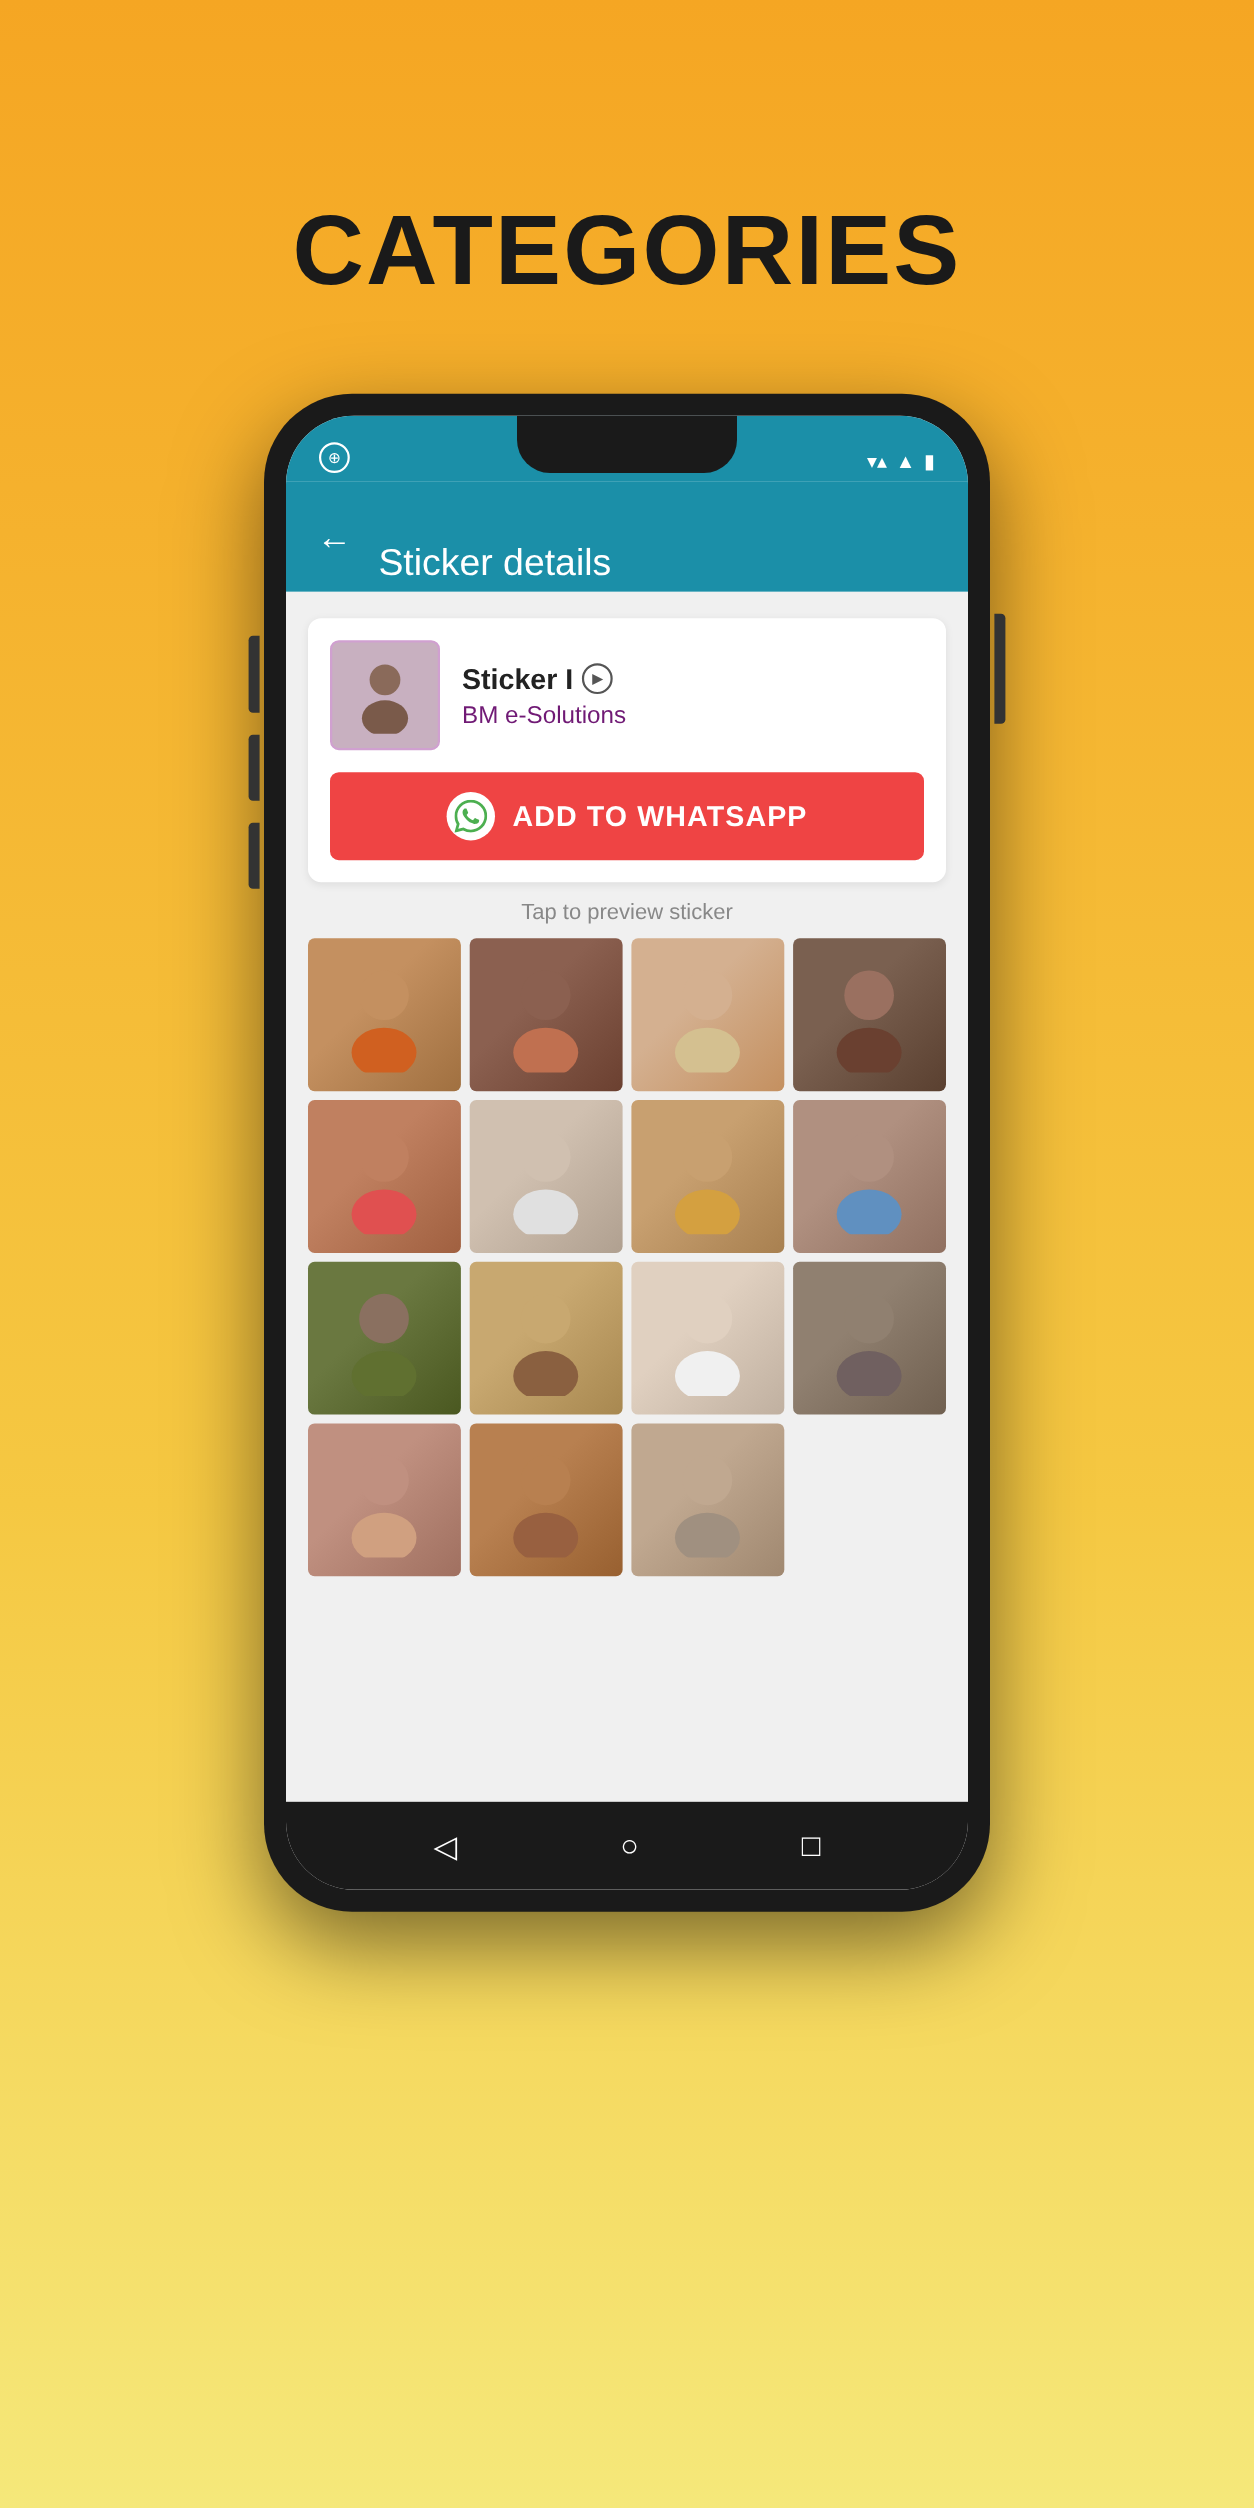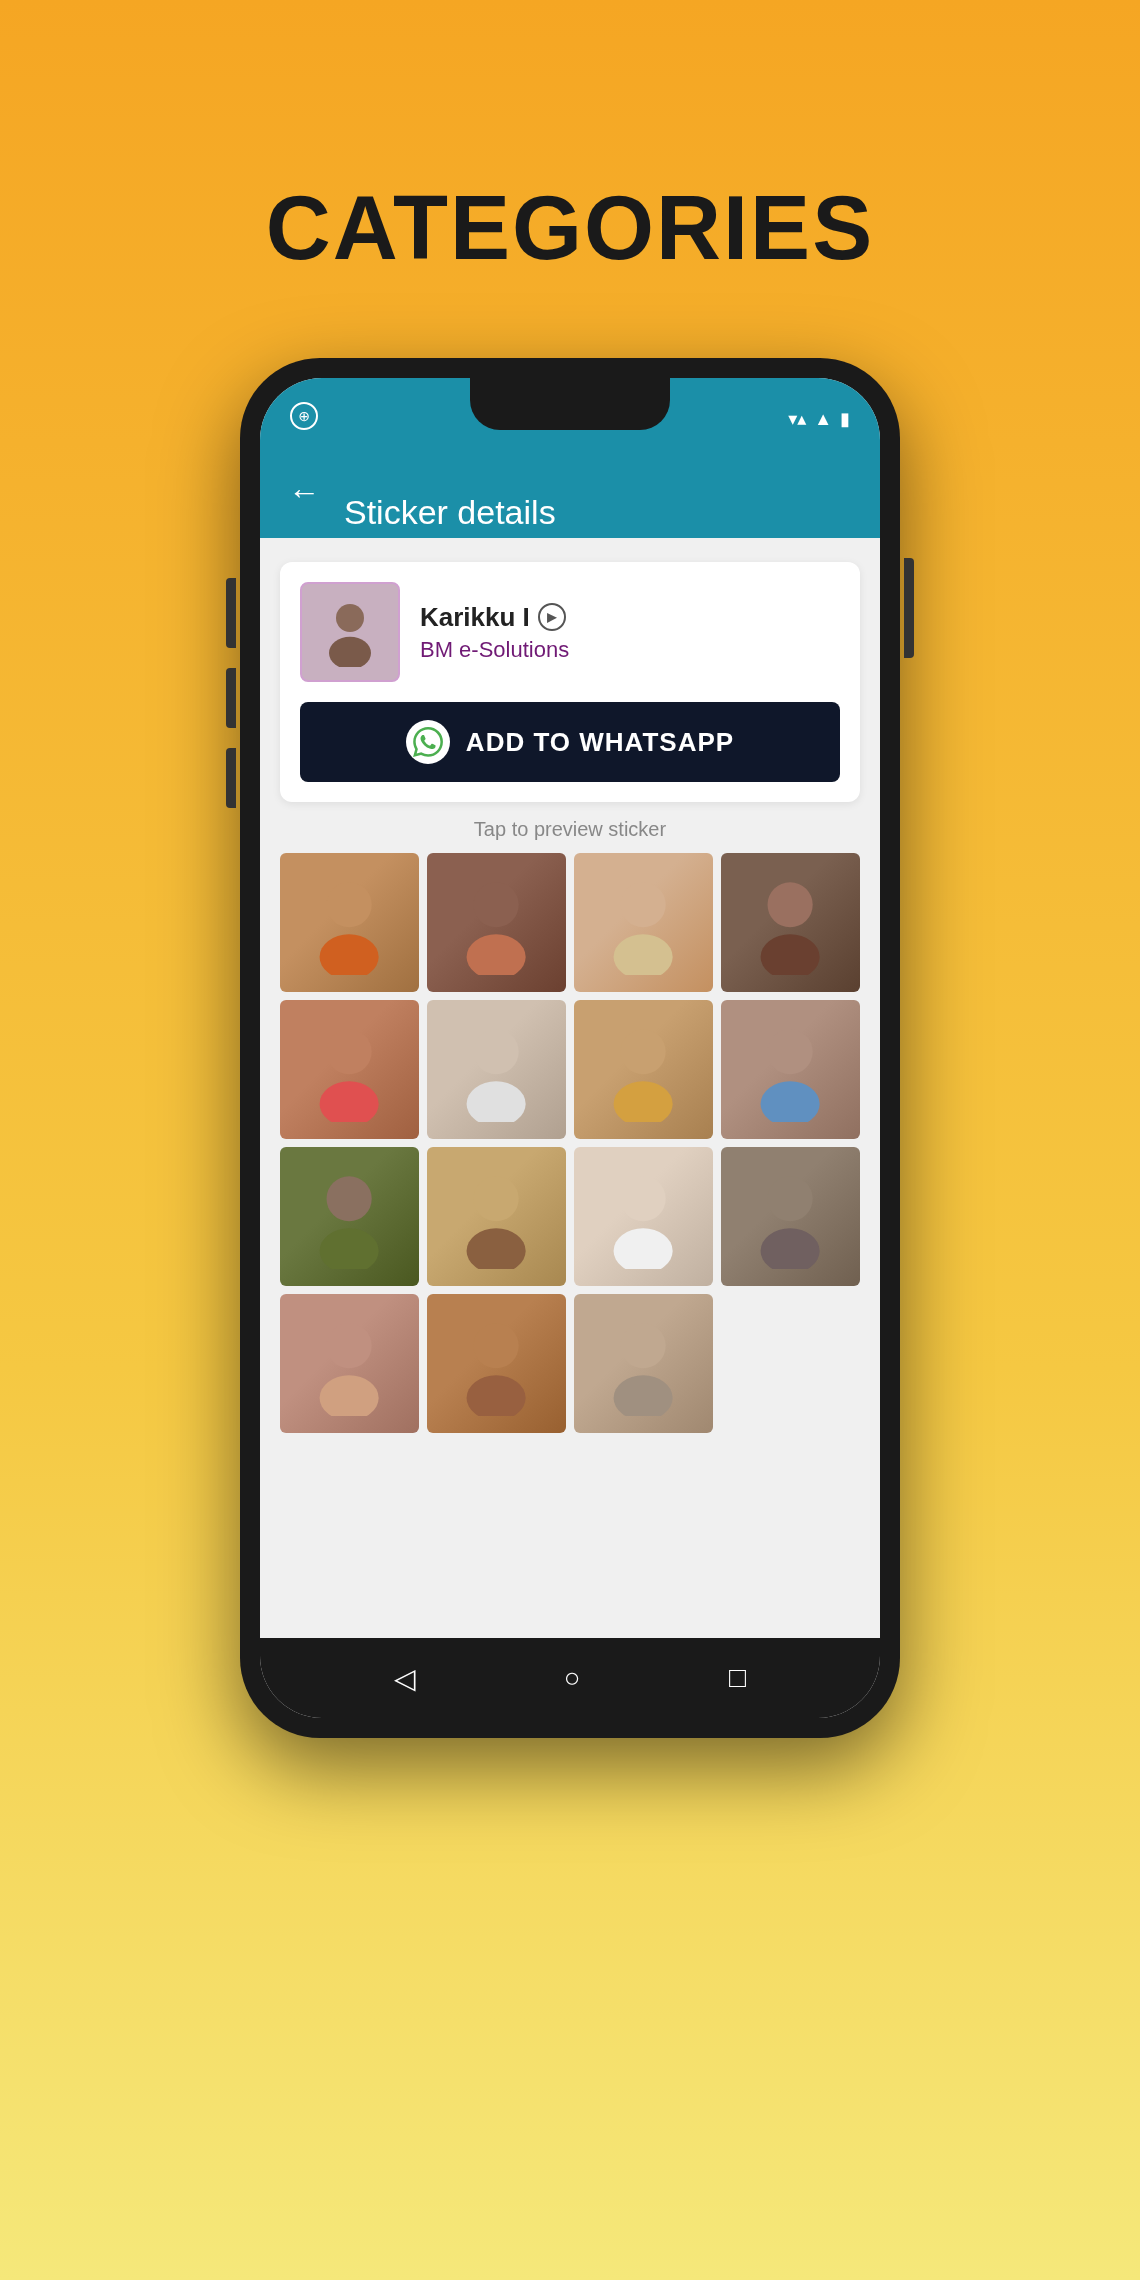--- a/index.html
+++ b/index.html
@@ -227,21 +227,21 @@
       margin-top: 4px;
     }
 
     .sticker-size {
       font-size: 22px;
       color: #444;
       margin-top: 2px;
     }
 
     .add-btn {
-      background: #0f172a;
+      background: #ef4444;
       border: none;
       border-radius: 8px;
       height: 80px;
       width: 100%;
       display: flex;
       align-items: center;
       justify-content: center;
       gap: 16px;
       cursor: pointer;
     }
@@ -385,21 +385,21 @@
             <div class="sticker-header">
               <div class="sticker-thumb">
 
                 <svg viewBox="0 0 60 60" class="face-svg">
                   <circle cx="30" cy="18" r="12" fill="#8a6a5a"></circle>
                   <ellipse cx="30" cy="48" rx="18" ry="14" fill="#7a5a4a"></ellipse>
                 </svg>
               </div>
               <div class="sticker-info">
                 <div class="sticker-name">
-                  <span>Karikku I</span>
+                  <span>Sticker I</span>
                   <div class="play-icon">▶</div>
                 </div>
                 <div class="sticker-publisher">BM e-Solutions</div>
               </div>
             </div>
 
             <button class="add-btn">
               <div class="whatsapp-icon">
                 <svg viewBox="0 0 24 24" fill="#4CAF50">
                   <path d="M17.472 14.382c-.297-.149-1.758-.867-2.03-.967-.273-.099-.471-.148-.67.15-.197.297-.767.966-.94 1.164-.173.199-.347.223-.644.075-.297-.15-1.255-.463-2.39-1.475-.883-.788-1.48-1.761-1.653-2.059-.173-.297-.018-.458.13-.606.134-.133.298-.347.446-.52.149-.174.198-.298.298-.497.099-.198.05-.371-.025-.52-.075-.149-.669-1.612-.916-2.207-.242-.579-.487-.5-.669-.51-.173-.008-.371-.01-.57-.01-.198 0-.52.074-.792.372-.272.297-1.04 1.016-1.04 2.479 0 1.462 1.065 2.875 1.213 3.074.149.198 2.096 3.2 5.077 4.487.709.306 1.262.489 1.694.625.712.227 1.36.195 1.871.118.571-.085 1.758-.719 2.006-1.413.248-.694.248-1.289.173-1.413-.074-.124-.272-.198-.57-.347m-5.421 7.403h-.004a9.87 9.87 0 01-5.031-1.378l-.361-.214-3.741.982.998-3.648-.235-.374a9.86 9.86 0 01-1.51-5.26c.001-5.45 4.436-9.884 9.888-9.884 2.64 0 5.122 1.03 6.988 2.898a9.825 9.825 0 012.893 6.994c-.003 5.45-4.437 9.884-9.885 9.884m8.413-18.297A11.815 11.815 0 0012.05 0C5.495 0 .16 5.335.157 11.892c0 2.096.547 4.142 1.588 5.945L.057 24l6.305-1.654a11.882 11.882 0 005.683 1.448h.005c6.554 0 11.89-5.335 11.893-11.893a11.821 11.821 0 00-3.48-8.413z"></path>

